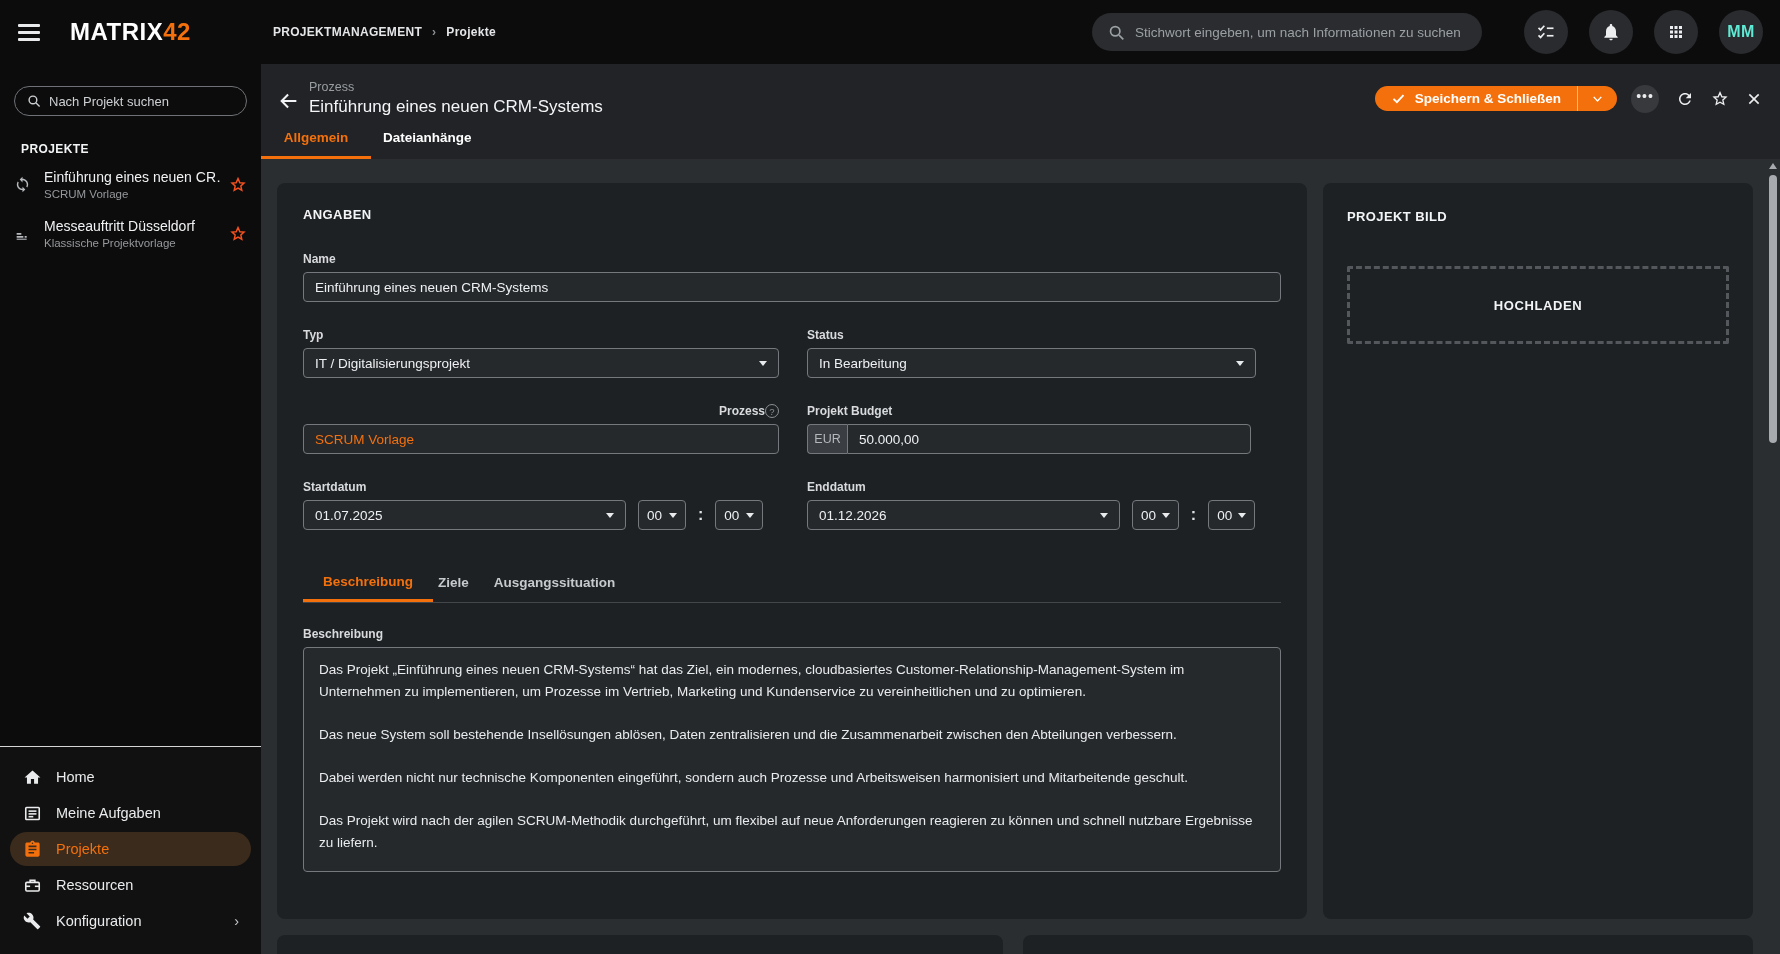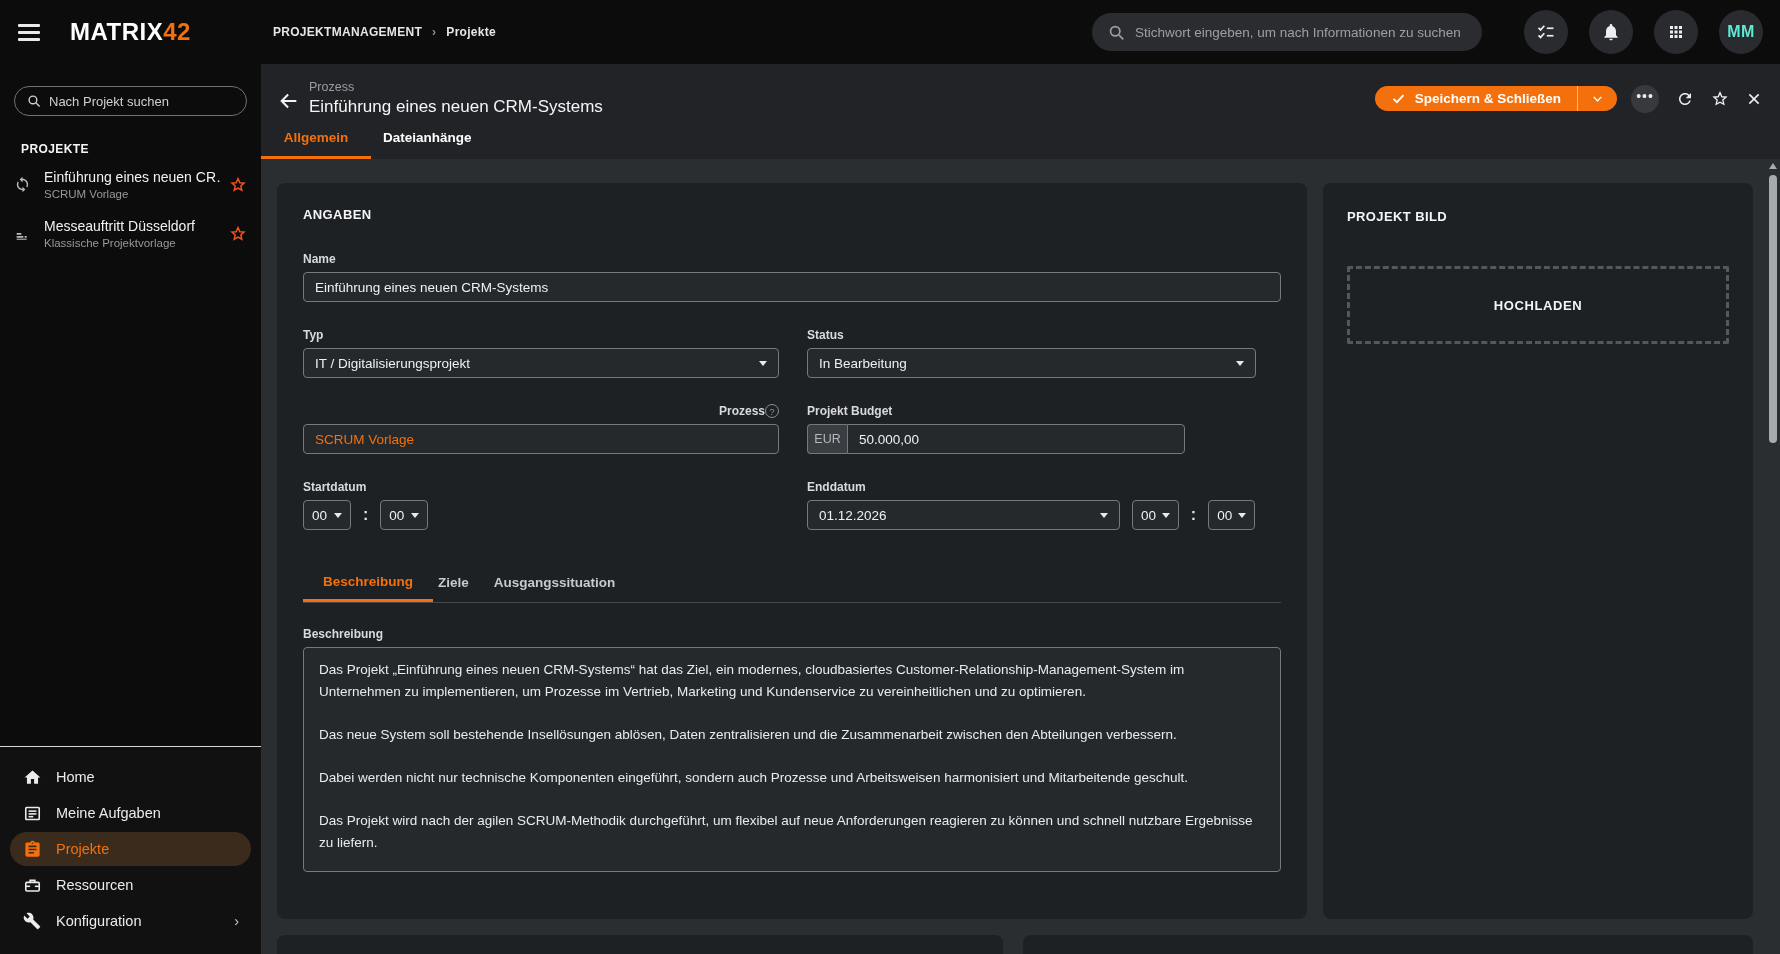--- a/index.html
+++ b/index.html
@@ -78,21 +78,21 @@
   .name-wrap .input { width:978px; }
 
   .form-row { display:flex; margin-top:26px; }
   .col-l { width:476px; }
   .col-r { width:448px; margin-left:28px; }
   .select { justify-content:space-between; cursor:pointer; }
   .caret { width:0; height:0; border-left:4.5px solid transparent; border-right:4.5px solid transparent; border-top:5px solid #e8eaec; }
   .label-row { display:flex; justify-content:flex-end; align-items:center; width:476px; }
   .help-icon { width:14px; height:14px; border:1px solid #8b8f93; border-radius:50%; color:#8b8f93; font-size:9.5px; display:flex; align-items:center; justify-content:center; margin-bottom:6px; cursor:pointer; }
   .link-text { color:#f4700c; }
-  .budget-wrap { display:flex; width:378px; }
+  .budget-wrap { display:flex; width:444px; }
   .cur-prefix { width:40px; height:30px; background:#3a3d41; border:1px solid #75787c; border-right:none; border-radius:4px 0 0 4px; display:flex; align-items:center; justify-content:center; font-size:12.5px; color:#b6b9bc; }
   .budget-wrap .input { flex:1; border-radius:0 4px 4px 0; }
   .date-row { display:flex; align-items:center; gap:12px; }
   .date-sel { width:323px; }
   .date-sel-r { width:325px; }
   .time-sel { width:48px; padding:0 8px; }
   .time-colon { color:#dfe1e3; font-weight:bold; }
 
   .subtabs { display:flex; align-items:flex-end; margin-top:44px; border-bottom:1px solid #43474b; }
   .subtab { font-size:13.5px; font-weight:bold; color:#c7cacd; padding-bottom:12px; cursor:pointer; margin-right:25px; }
@@ -368,20 +368,24 @@
                     <span>50.000,00</span>
                   </div>
               </div>
             </div>
           </div>
 
           <div class="form-row">
             <div class="col-l">
               <div class="fld-label">Startdatum</div>
               <div class="date-row">
+                <div class="input select date-sel">
+                  <span>01.07.2025</span>
+                  <span class="caret"></span>
+                </div>
                 <div class="input select time-sel">
                   <span>00</span>
                   <span class="caret"></span>
                 </div>
                 <span class="time-colon">:</span>
                 <div class="input select time-sel">
                   <span>00</span>
                   <span class="caret"></span>
                 </div>
               </div>

